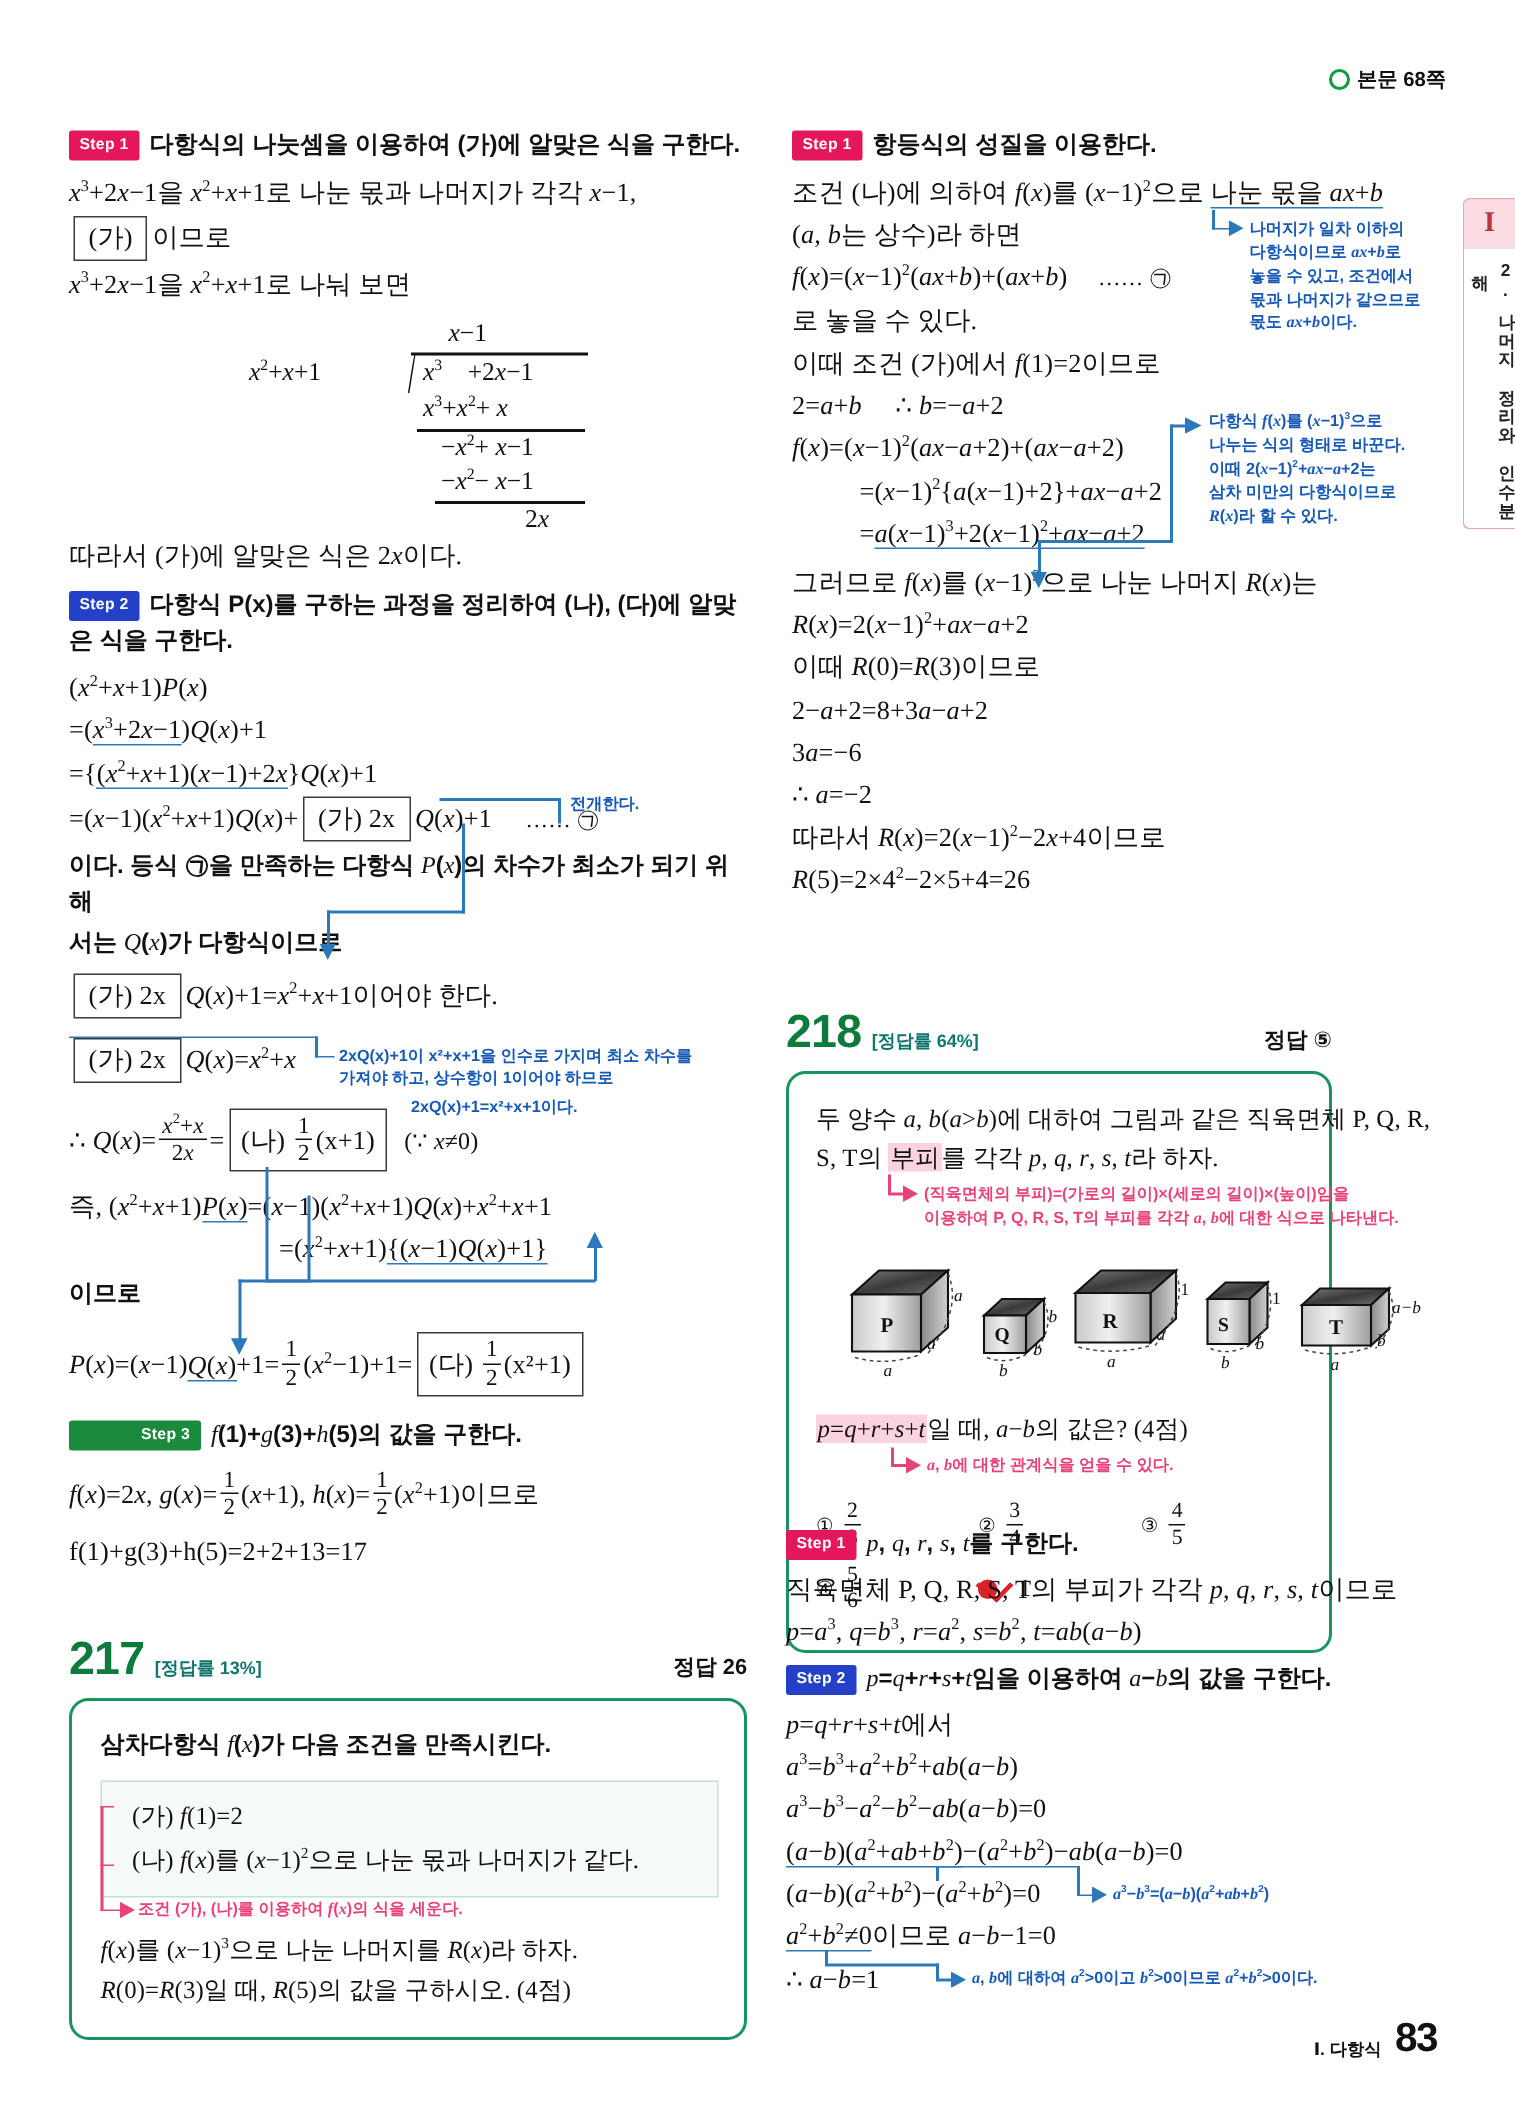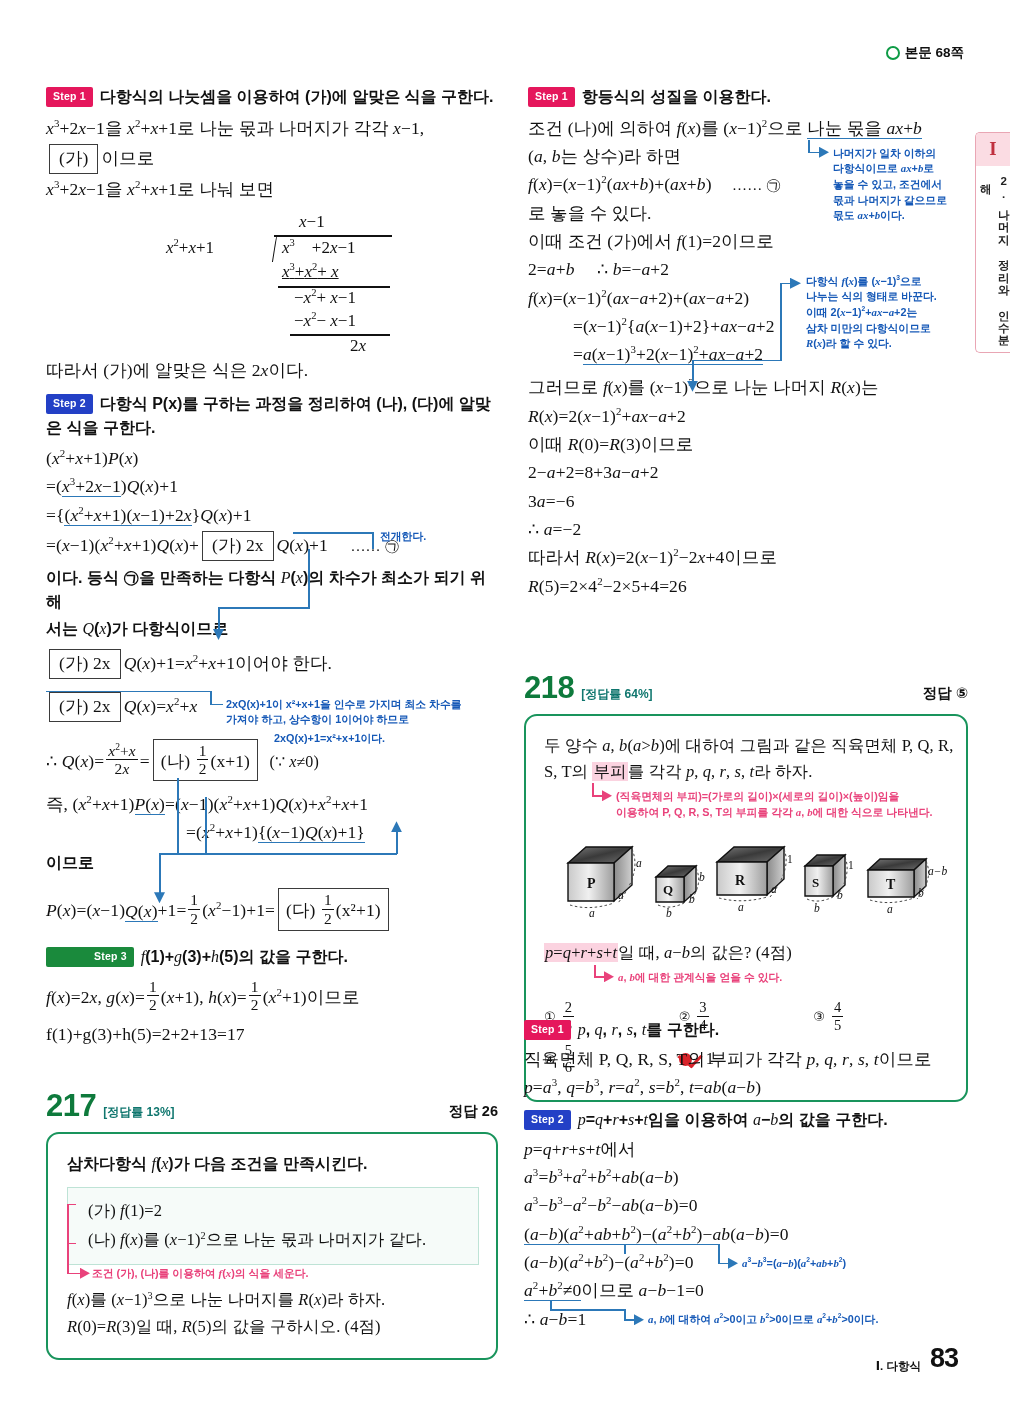--- a/index.html
+++ b/index.html
@@ -61,21 +61,21 @@
     padding:9px 0 12px;margin:0 auto;letter-spacing:1px;height:165px;}
 
   
   .division{font-family:"Liberation Serif","DejaVu Serif",serif;font-size:17px;margin:10px 0 4px 0;position:relative;height:130px;}
   .division .quo{position:absolute;left:253px;top:0px;}
   .division .dvs{position:absolute;left:120px;top:26px;}
   .division .bar-v{position:absolute;left:228px;top:24px;width:1.4px;height:26px;background:#111;
       border-radius:40% 0 0 0;transform:skewX(-9deg);}
   .division .bar-h{position:absolute;left:228px;top:23px;width:118px;height:1.4px;background:#111;}
   .division .r1{position:absolute;left:236px;top:26px;}
-  .division .r2{position:absolute;left:236px;top:50px;text-decoration:underline;}
+  .division .r2{position:absolute;left:236px;top:50px;}
   .division .line2{position:absolute;left:232px;top:74px;width:112px;height:1.4px;background:#111;}
   .division .r3{position:absolute;left:248px;top:76px;}
   .division .r4{position:absolute;left:248px;top:99px;}
   .division .line3{position:absolute;left:244px;top:122px;width:100px;height:1.4px;background:#111;}
   .division .r5{position:absolute;left:304px;top:124px;}
 
   
   .bx{display:inline-block;border:1.3px solid #3b3b3b;padding:1px 9px 2px;margin:0 3px;background:#fff;}
 
   
@@ -369,21 +369,21 @@
     </div>
     <div class="mathline">3<i class="v">a</i>=−6</div>
     <div class="mathline">∴ <i class="v">a</i>=−2</div>
     <div class="mathline">
       따라서 <i class="v">R</i>(<i class="v">x</i>)=2(<i class="v">x</i>−1)<sup>2</sup>−2<i class="v">x</i>+4이므로
     </div>
     <div class="mathline">
       <i class="v">R</i>(5)=2×4<sup>2</sup>−2×5+4=26
     </div>
 
-    <div style="position:absolute;left:-4px;top:594px;width:444px;">
+    <div style="position:absolute;left:-4px;top:594px;width:364px;">
       <div class="prob-head">
         <span class="prob-num">218</span>
         <span class="prob-rate">[정답률 64%]</span>
         <span class="prob-ans">정답 ⑤</span>
       </div>
 
       <div class="card" style="padding:14px 14px 14px 18px;">
         <div class="mathline" style="font-size:16.5px;">
           두 양수 <i class="v">a</i>, <i class="v">b</i>(<i class="v">a</i>&gt;<i class="v">b</i>)에 대하여 그림과 같은 직육면체 P, Q, R,
         </div>

